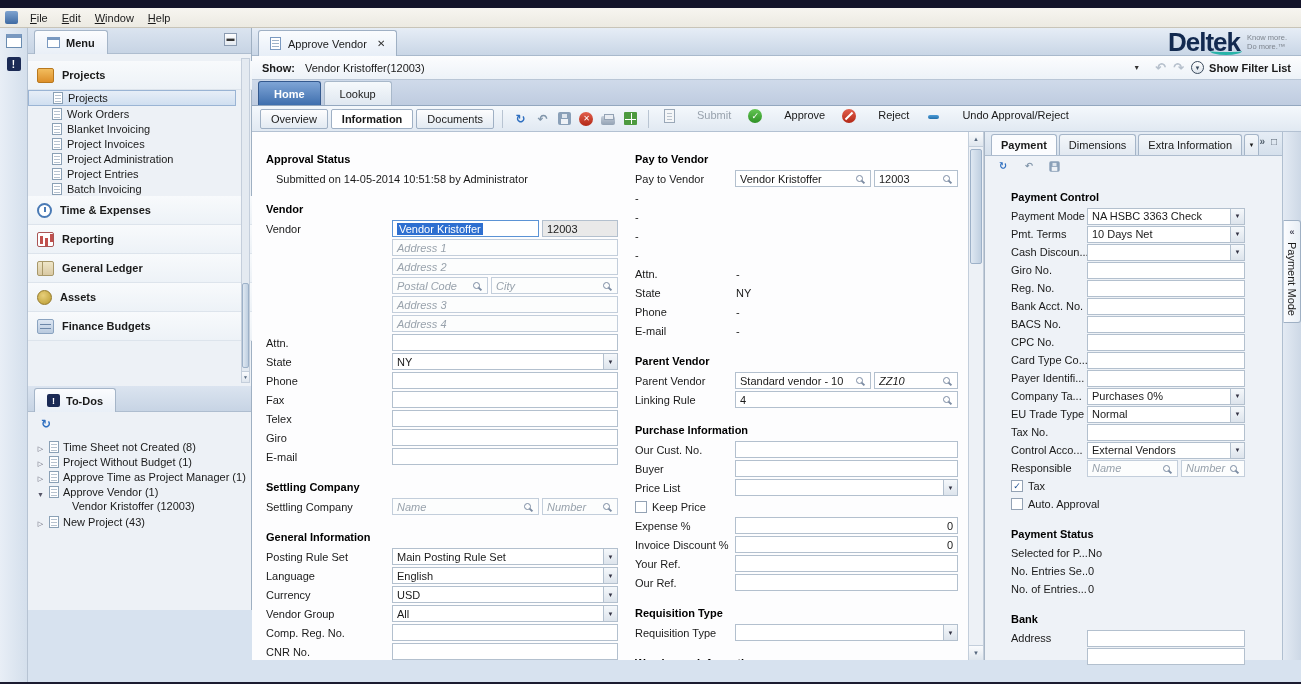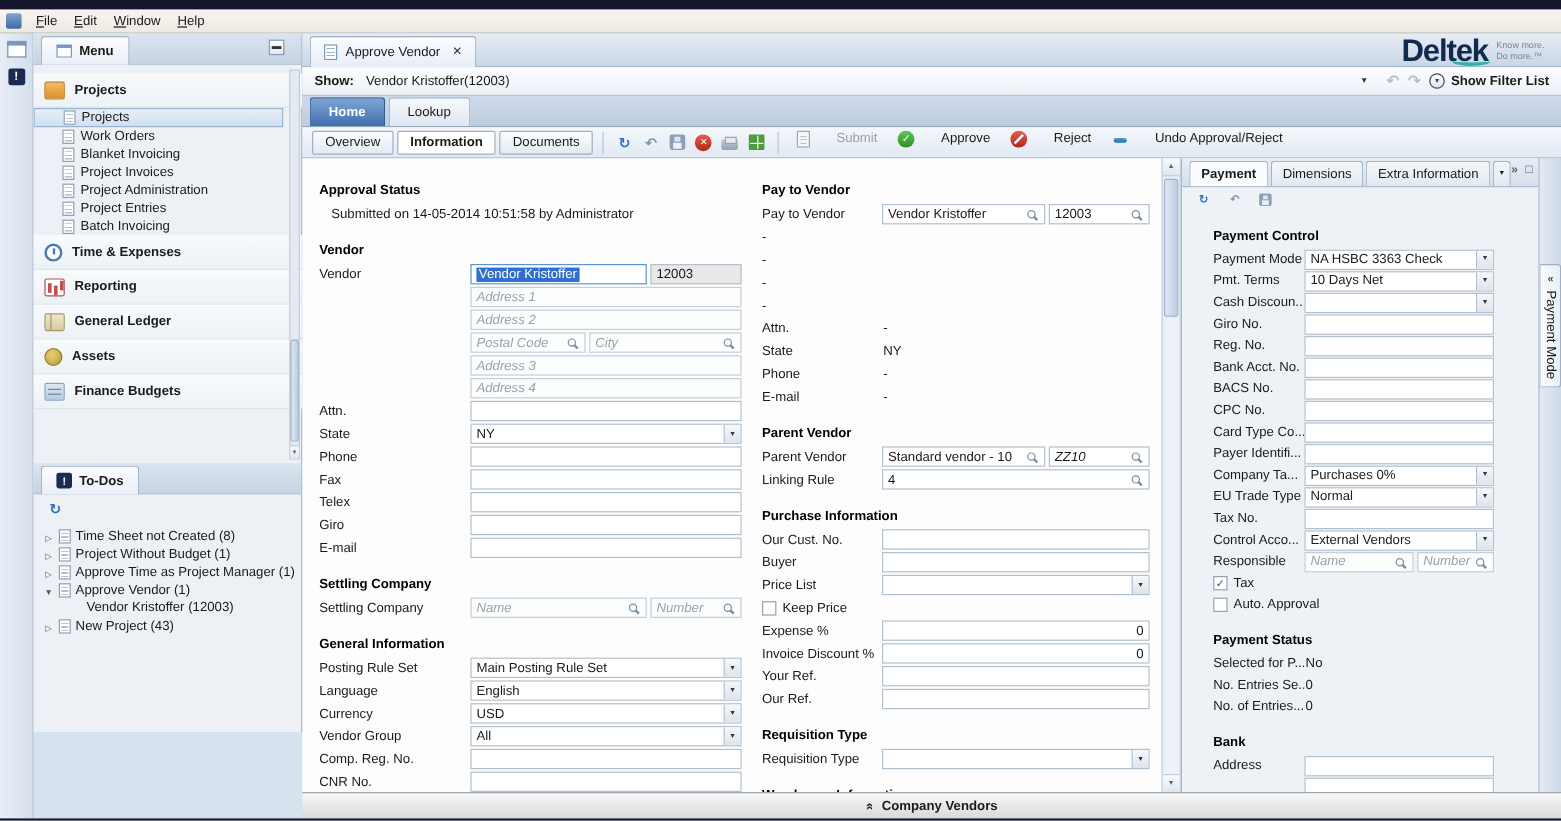--- a/index.html
+++ b/index.html
@@ -861,19 +861,15 @@
       </div>
   </div>
 
   <div id="right-strip">
     <div class="vtab">
       <span class="vchev">«</span>
       <span class="vtext">Payment Mode</span>
     </div>
   </div>
 
-  <div id="bottom-bar">
-    <span class="chev-up">«</span>
-    <span>Company Vendors</span>
-  </div>
 </div>
 
 <div class="edge"></div>
 
 </body></html>

